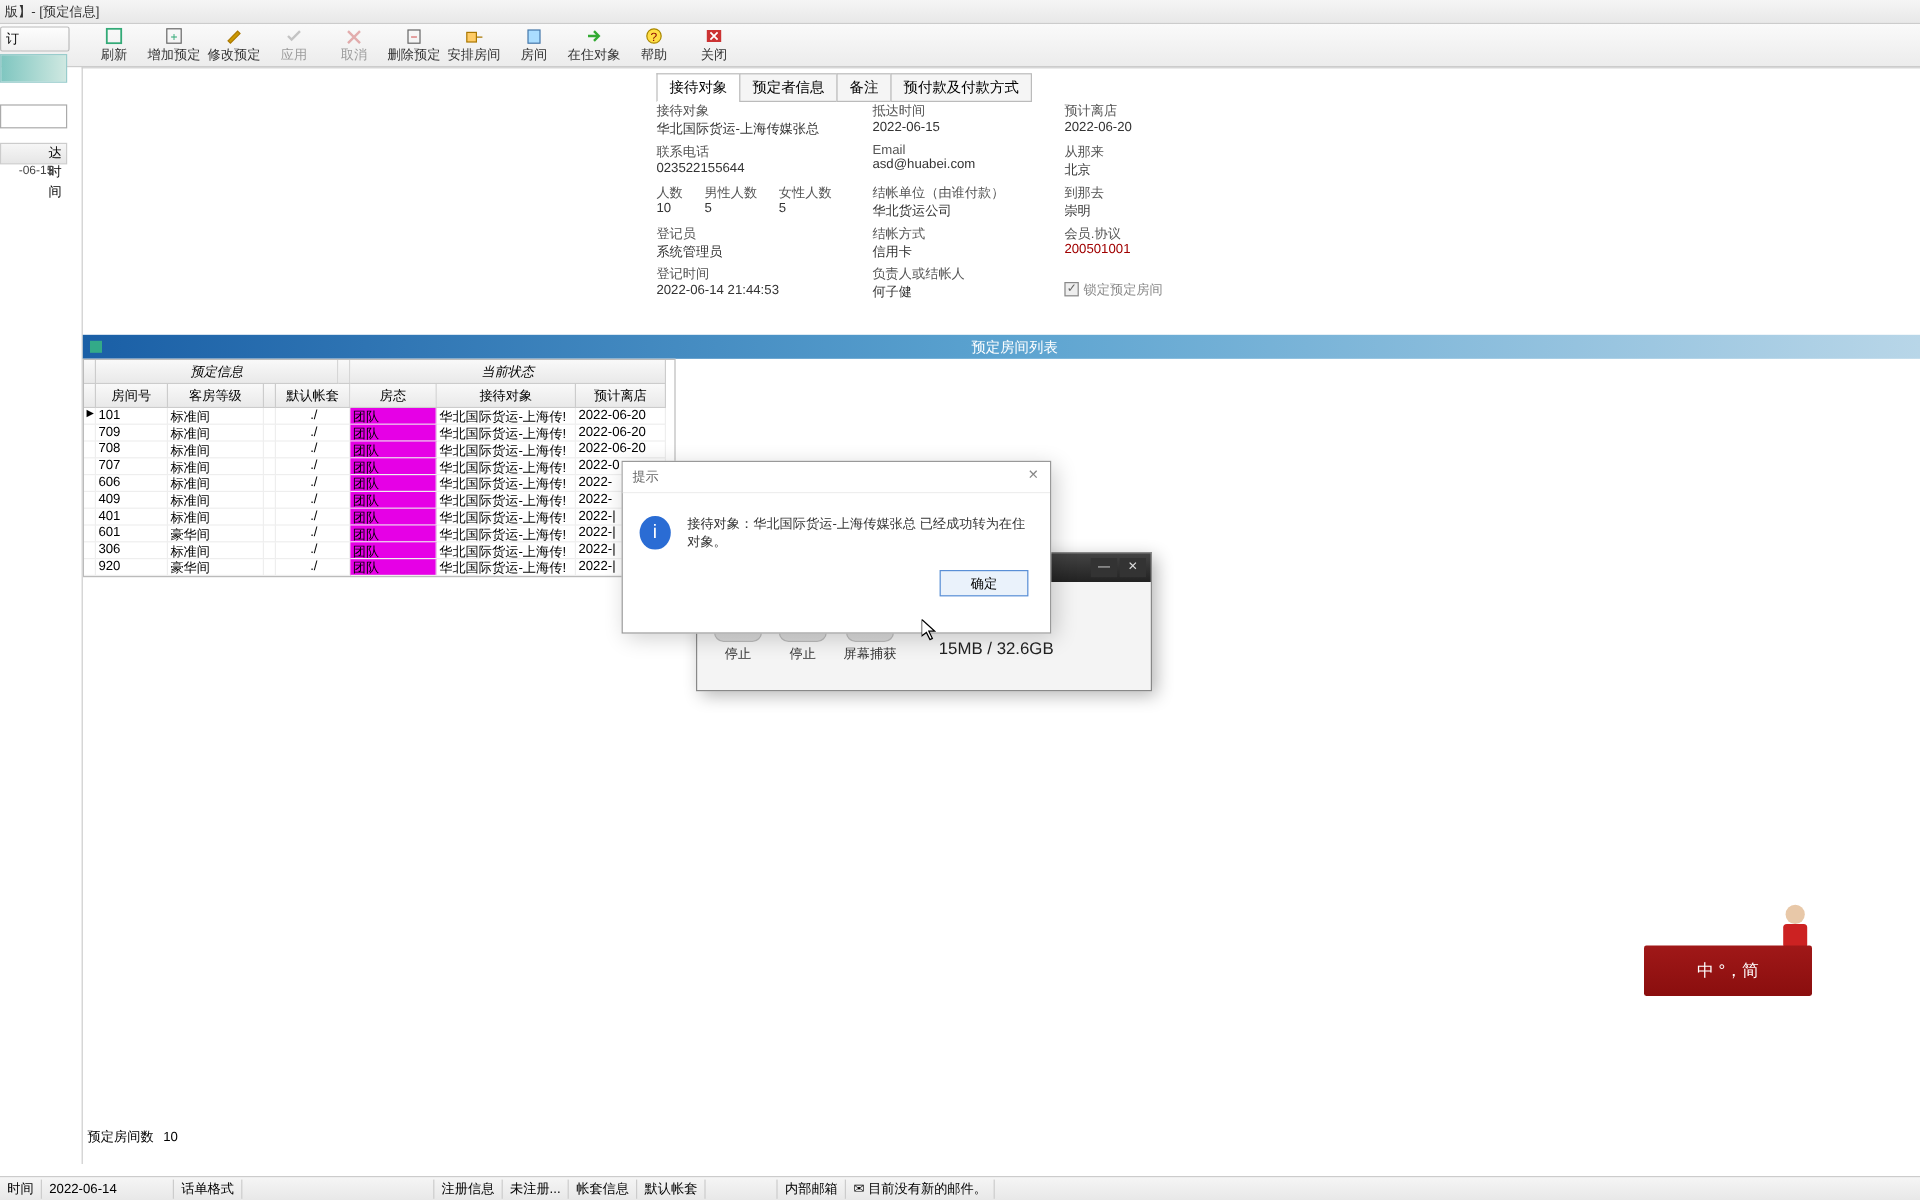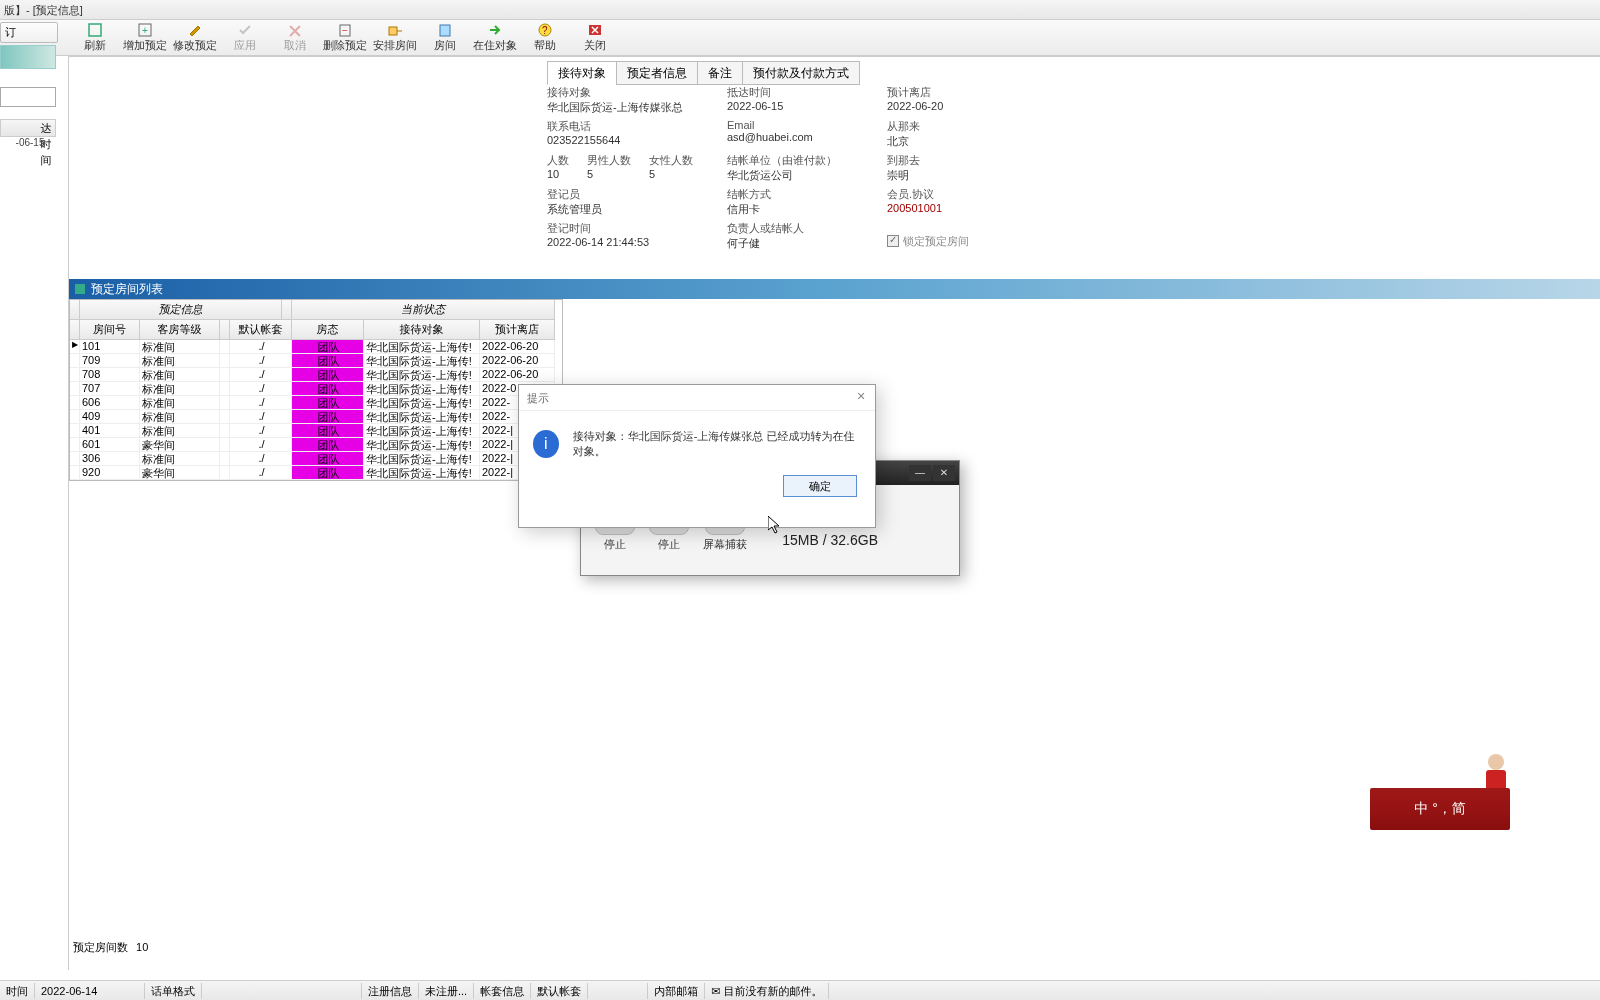--- a/index.html
+++ b/index.html
@@ -28,31 +28,31 @@
 .details { position: absolute; left: 478px; top: 28px; width: 500px; }
 .row { display: flex; margin-bottom: 4px; }
 .cell { display: flex; flex-direction: column; margin-right: 20px; }
 .lbl2 { font-size: 11px; color: #555; }
 .val2 { font-size: 11px; color: #333; }
 .w1 { width: 160px; } .w2 { width: 140px; } .w3 { width: 140px; }
 .link-red { color: #a00000; }
 .chk { display: inline-block; width: 12px; height: 12px; border: 1px solid #888; background: #eee; margin-right: 4px; vertical-align: -2px; position: relative; }
 .chk::after { content: "✓"; font-size: 10px; position: absolute; top: -2px; left: 1px; color: #666; }
 
-.listhdr { position: absolute; left: 0; top: 222px; right: 0; height: 20px; background: linear-gradient(90deg,#1a5fa6,#5ba3d0,#b8d6e8); color: #fff; font-size: 12px; line-height: 20px; padding-left: 22px; }
+.listhdr { position: absolute; left: 0; top: 222px; right: 0; height: 20px; background: linear-gradient(90deg,#1a5fa6,#5ba3d0,#b8d6e8); color: #fff; font-size: 12px; line-height: 20px; padding-left: 22px; text-align: center; }
 .listhdr::before { content: ""; position: absolute; left: 6px; top: 5px; width: 10px; height: 10px; background: #3a8; }
 
 .grid { position: absolute; left: 0; top: 242px; width: 494px; border: 1px solid #bbb; background: #fff; }
 .ghead { display: flex; }
 .gcell { border-right: 1px solid #ccc; border-bottom: 1px solid #ccc; background: linear-gradient(#f9f9f9,#e9e9e9); font-size: 11px; text-align: center; padding: 2px 0; font-style: italic; }
 .ghdr2 { display: flex; }
 .gcell2 { border-right: 1px solid #ccc; border-bottom: 1px solid #ccc; background: linear-gradient(#f9f9f9,#e9e9e9); font-size: 11px; text-align: center; padding: 2px 0; }
 .grow { display: flex; height: 14px; font-size: 11px; }
 .gc { border-right: 1px solid #eee; border-bottom: 1px solid #eee; overflow: hidden; white-space: nowrap; padding-left: 2px; }
-.magenta { background: #e600e6; color: #000; text-align: center; }
+.magenta { background: #e600e6; color: #000; text-align: left; }
 .tick { text-align: center; }
 
 .footer1 { position: absolute; left: 0; bottom: 16px; right: 0; height: 14px; font-size: 11px; }
 .footer2 { position: absolute; left: 0; bottom: 0; right: 0; height: 20px; font-size: 11px; background: linear-gradient(#f5f5f5,#e8e8e8); border-top: 1px solid #ccc; display: flex; align-items: center; }
 .foot-seg { padding: 0 6px; border-right: 1px solid #ccc; height: 16px; line-height: 16px; }
 
 .modal { position: absolute; left: 518px; top: 384px; width: 358px; height: 144px; background: #fff; border: 1px solid #999; box-shadow: 4px 4px 18px rgba(0,0,0,.2); }
 .modal-title { height: 26px; background: #fff; border-bottom: 1px solid #eee; font-size: 11px; line-height: 26px; padding-left: 8px; color: #666; position: relative; }
 .modal-close { position: absolute; right: 6px; top: 4px; width: 16px; height: 16px; text-align: center; line-height: 14px; color: #888; cursor: pointer; }
 .modal-body { display: flex; align-items: center; padding: 18px 14px 8px 14px; }

